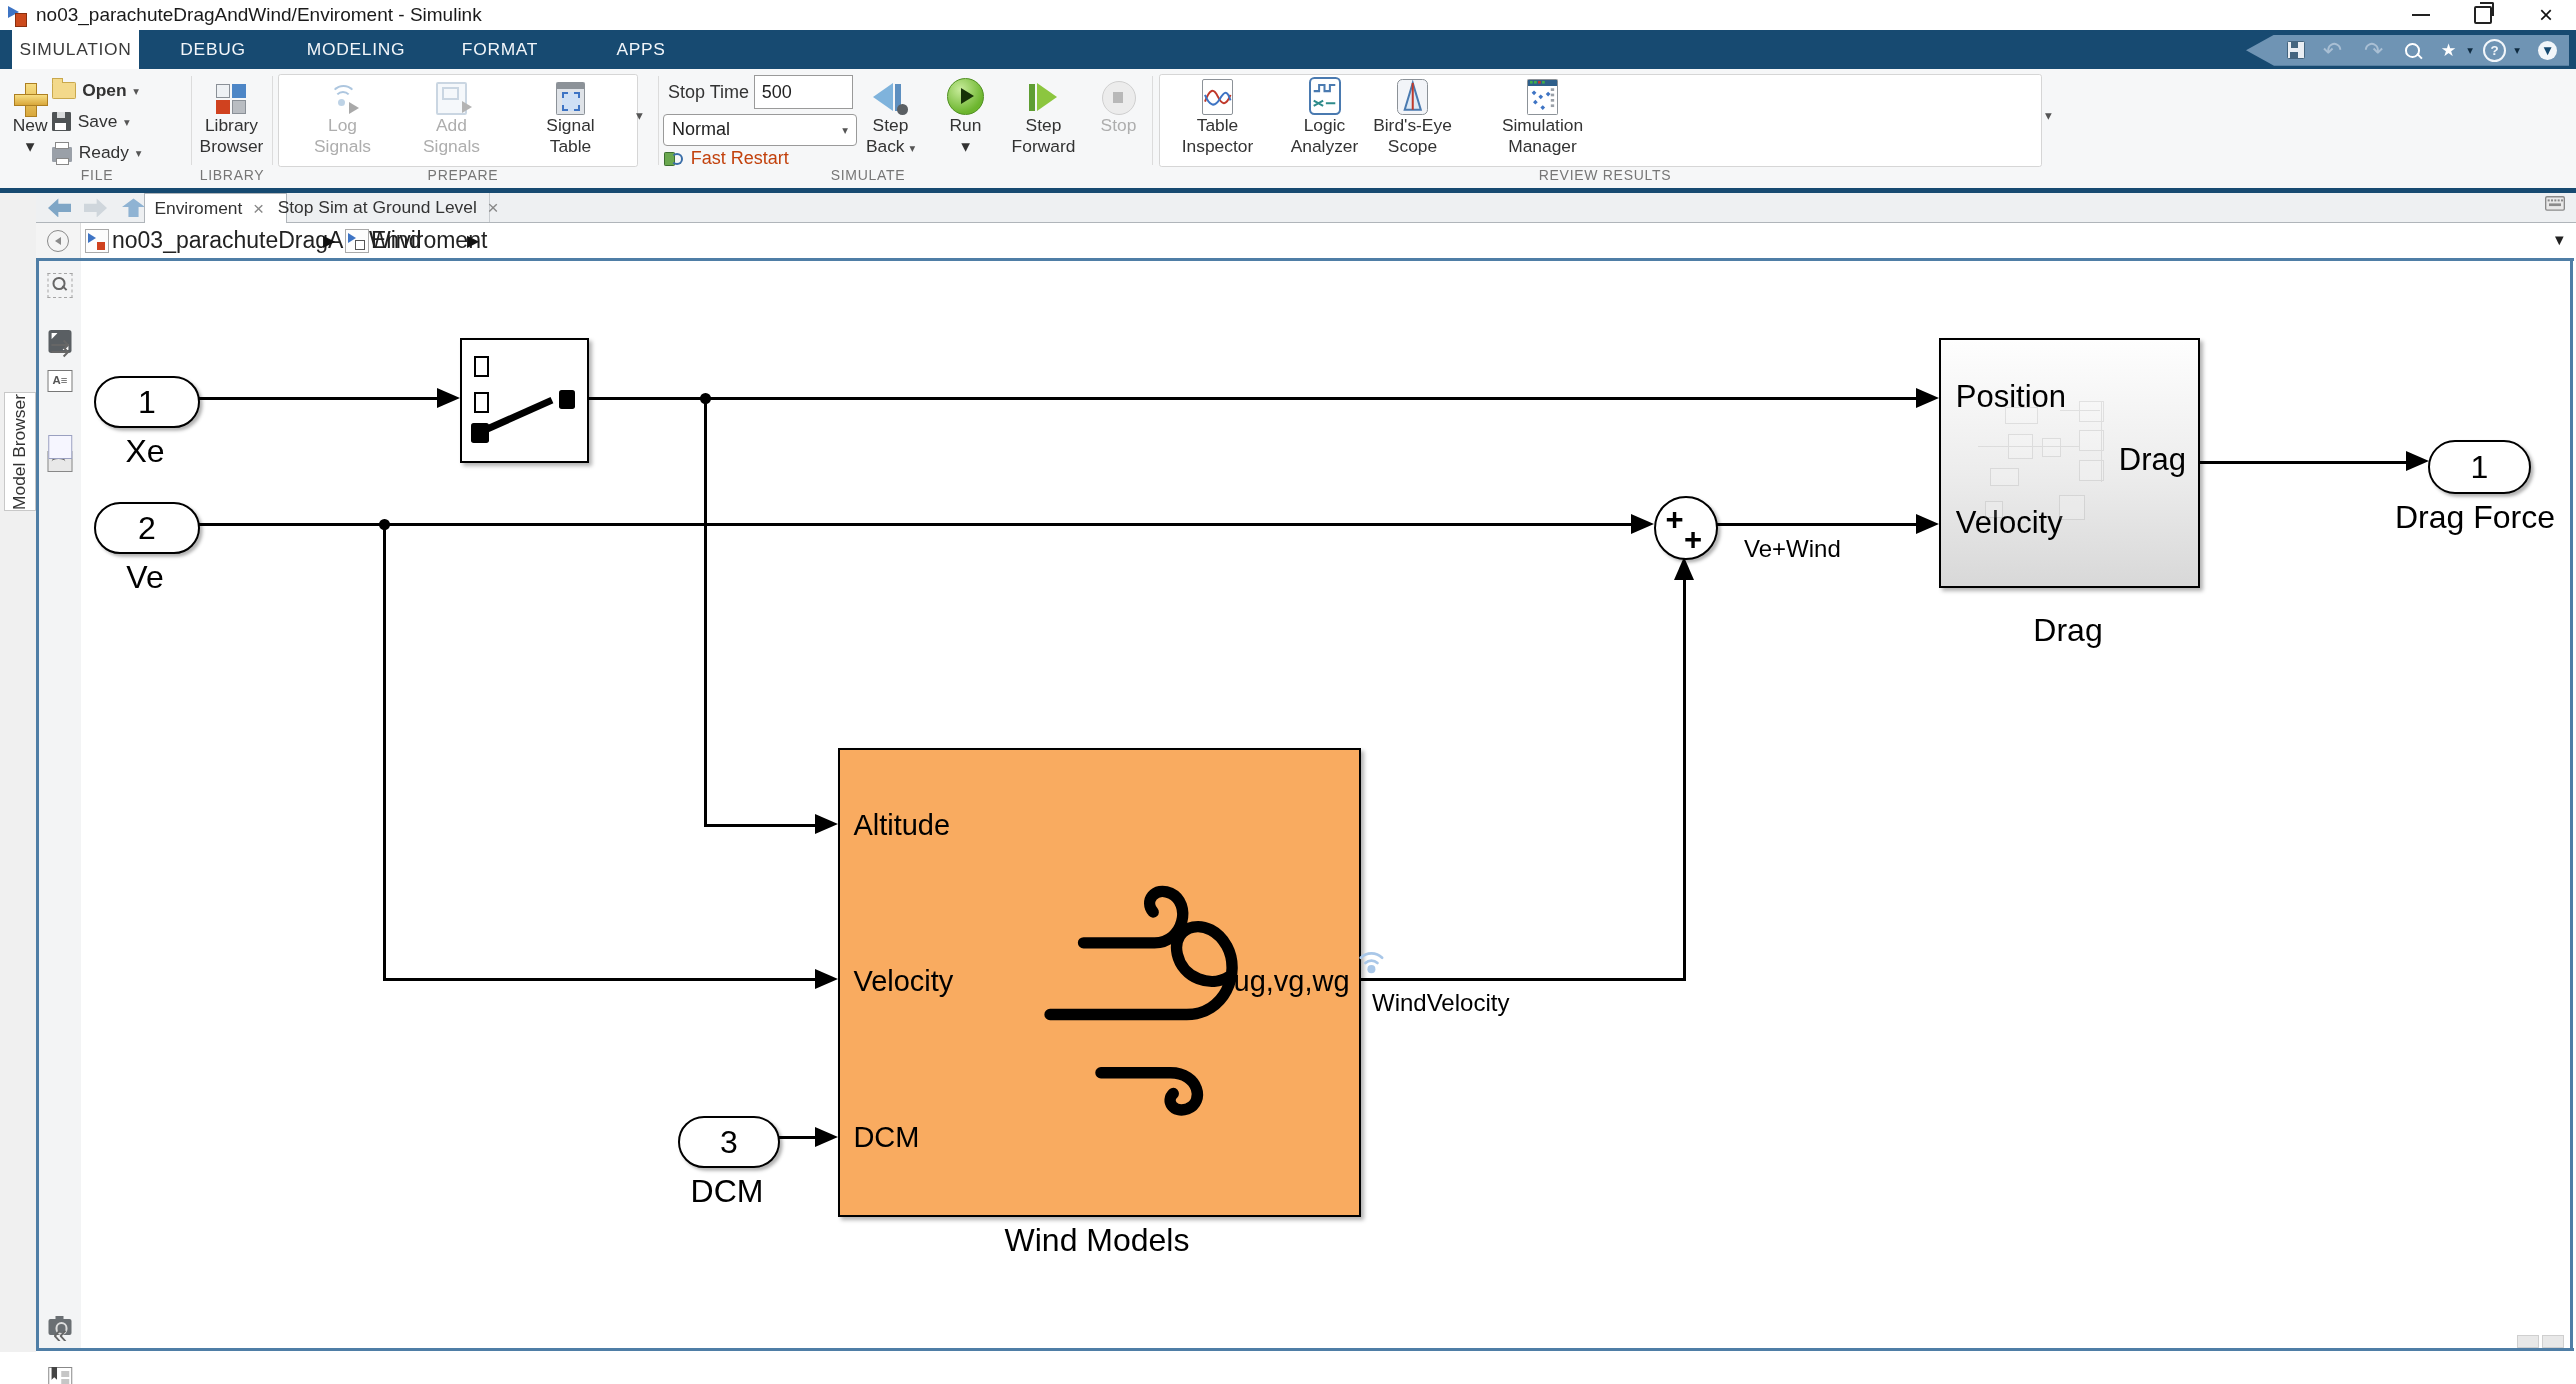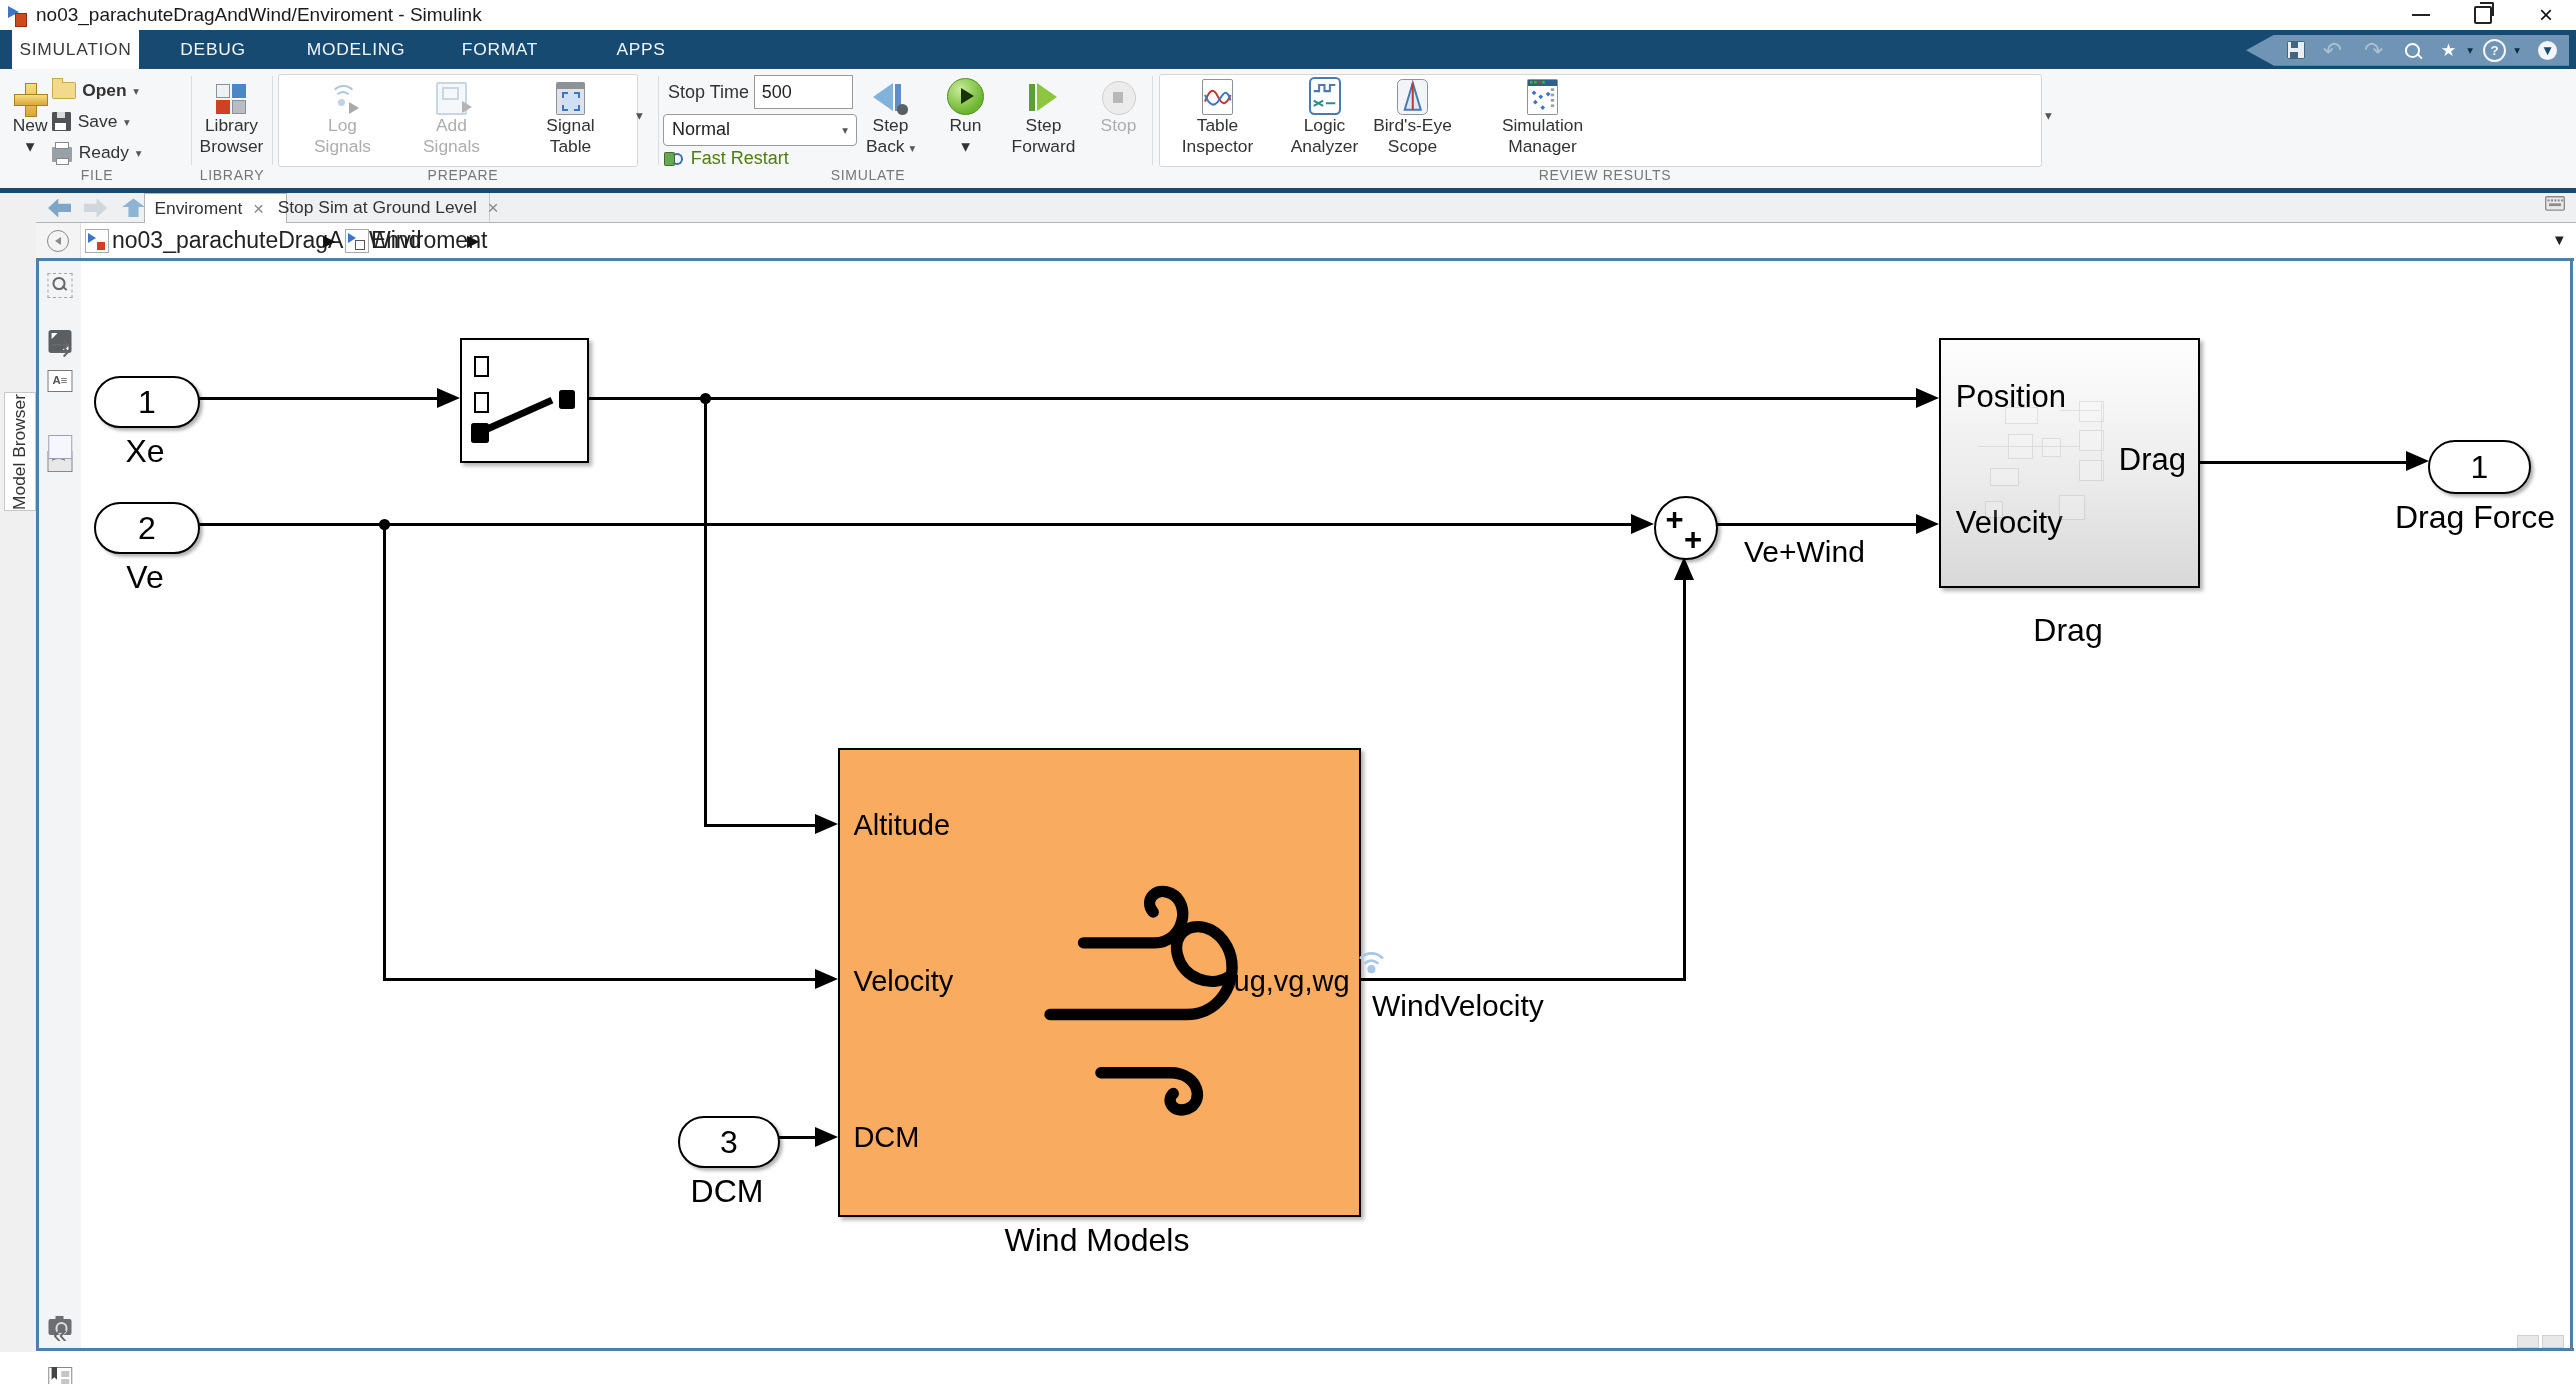--- a/index.html
+++ b/index.html
@@ -142,21 +142,21 @@
   .p-leg:before{content:"";position:absolute;left:2px;top:-1.3px;width:6px;height:13.4px;background:#444;clip-path:polygon(0 0,100% 0,100% 100%,50% 78%,0 100%);}
   .p-leg:after{content:"";position:absolute;right:2px;top:2.7px;width:8px;height:14.8px;background:linear-gradient(#c6c6c6 45%,#fff 45%,#fff 55%,#c6c6c6 55%);}
   .p-chev{font-size:25.5px;color:#666;line-height:20px;}
   
   .wire{position:absolute;background:#000;}
   .arrow-r{position:absolute;width:0;height:0;border-top:10.7px solid transparent;border-bottom:10.7px solid transparent;border-left:23px solid #000;}
   .arrow-up{position:absolute;width:0;height:0;border-left:10.7px solid transparent;border-right:10.7px solid transparent;border-bottom:23px solid #000;}
   .jdot{position:absolute;width:10.7px;height:10.7px;border-radius:50%;background:#000;}
   .port-oval{position:absolute;background:#fff;border:2px solid #000;border-radius:27px;display:flex;align-items:center;justify-content:center;font-size:32px;color:#000;box-shadow:2.7px 2.7px 3.4px rgba(0,0,0,.3);}
   .blk-name{position:absolute;transform:translateX(-50%);font-size:32px;color:#000;white-space:nowrap;}
-  .sig-label{position:absolute;font-size:30px;color:#000;white-space:nowrap;}
+  .sig-label{position:absolute;font-size:24px;color:#000;white-space:nowrap;}
   .port-label{position:absolute;font-size:29px;color:#000;white-space:nowrap;}
   #switch-blk{position:absolute;left:460px;top:338px;width:125px;height:121px;background:#fff;border:2.7px solid #000;box-shadow:3.4px 3.4px 4px rgba(0,0,0,.3);}
   .sw-sq-o{position:absolute;border:2px solid #000;background:#fff;}
   .sw-sq-f{position:absolute;background:#000;border-radius:2.7px;}
   #sw-line{position:absolute;left:14.8px;top:90px;width:82px;height:6.7px;background:#000;transform:rotate(-24deg);transform-origin:left center;}
   #sum-blk{position:absolute;left:1654px;top:496px;width:60px;height:60px;border:2.7px solid #000;border-radius:50%;background:#fff;box-shadow:2.7px 2.7px 3.4px rgba(0,0,0,.3);}
   .sum-sign{position:absolute;font-size:31px;font-weight:bold;color:#000;line-height:27px;}
   #wind-blk{position:absolute;left:838px;top:748px;width:519px;height:465px;background:#f9ab60;border:2.7px solid #000;box-shadow:3.4px 3.4px 4px rgba(0,0,0,.3);}
   #drag-blk{position:absolute;left:1939px;top:338px;width:257px;height:246px;background:linear-gradient(180deg,#fefefe 0%,#ececec 55%,#d8d8d8 100%);border:2.7px solid #000;box-shadow:3.4px 3.4px 4px rgba(0,0,0,.3);}
   .wm{position:absolute;border:1.3px solid #777;background:#fff;}
@@ -293,21 +293,21 @@
     <div class="vdiv" style="left:658px;"></div>
 
     <div class="abs" style="left:668px;top:13.4px;font-size:18px;color:#333;">Stop Time</div>
     <input id="stoptime-input" style="top: 6px;" value="500">
     <div id="mode-select" style="top:45px;">
       <span>Normal</span>
         <span class="dd">▾</span>
     </div>
     <div class="abs" style="left:664px;top:79px;display:flex;align-items:center;gap:6.7px;">
       <div class="ic-fastrestart"></div>
-      <span style="font-size:18px;color:#4d7c0f;">Fast Restart</span>
+      <span style="font-size:18px;color:#c2410c;">Fast Restart</span>
     </div>
     <div class="bigbtn" style="left:837px;">
       <div class="ic">
         <div class="ic-stepback">
             <div class="t"></div>
             <div class="b"></div>
             <div class="g"></div>
           </div>
       </div>
       <div class="l1">Step</div>

